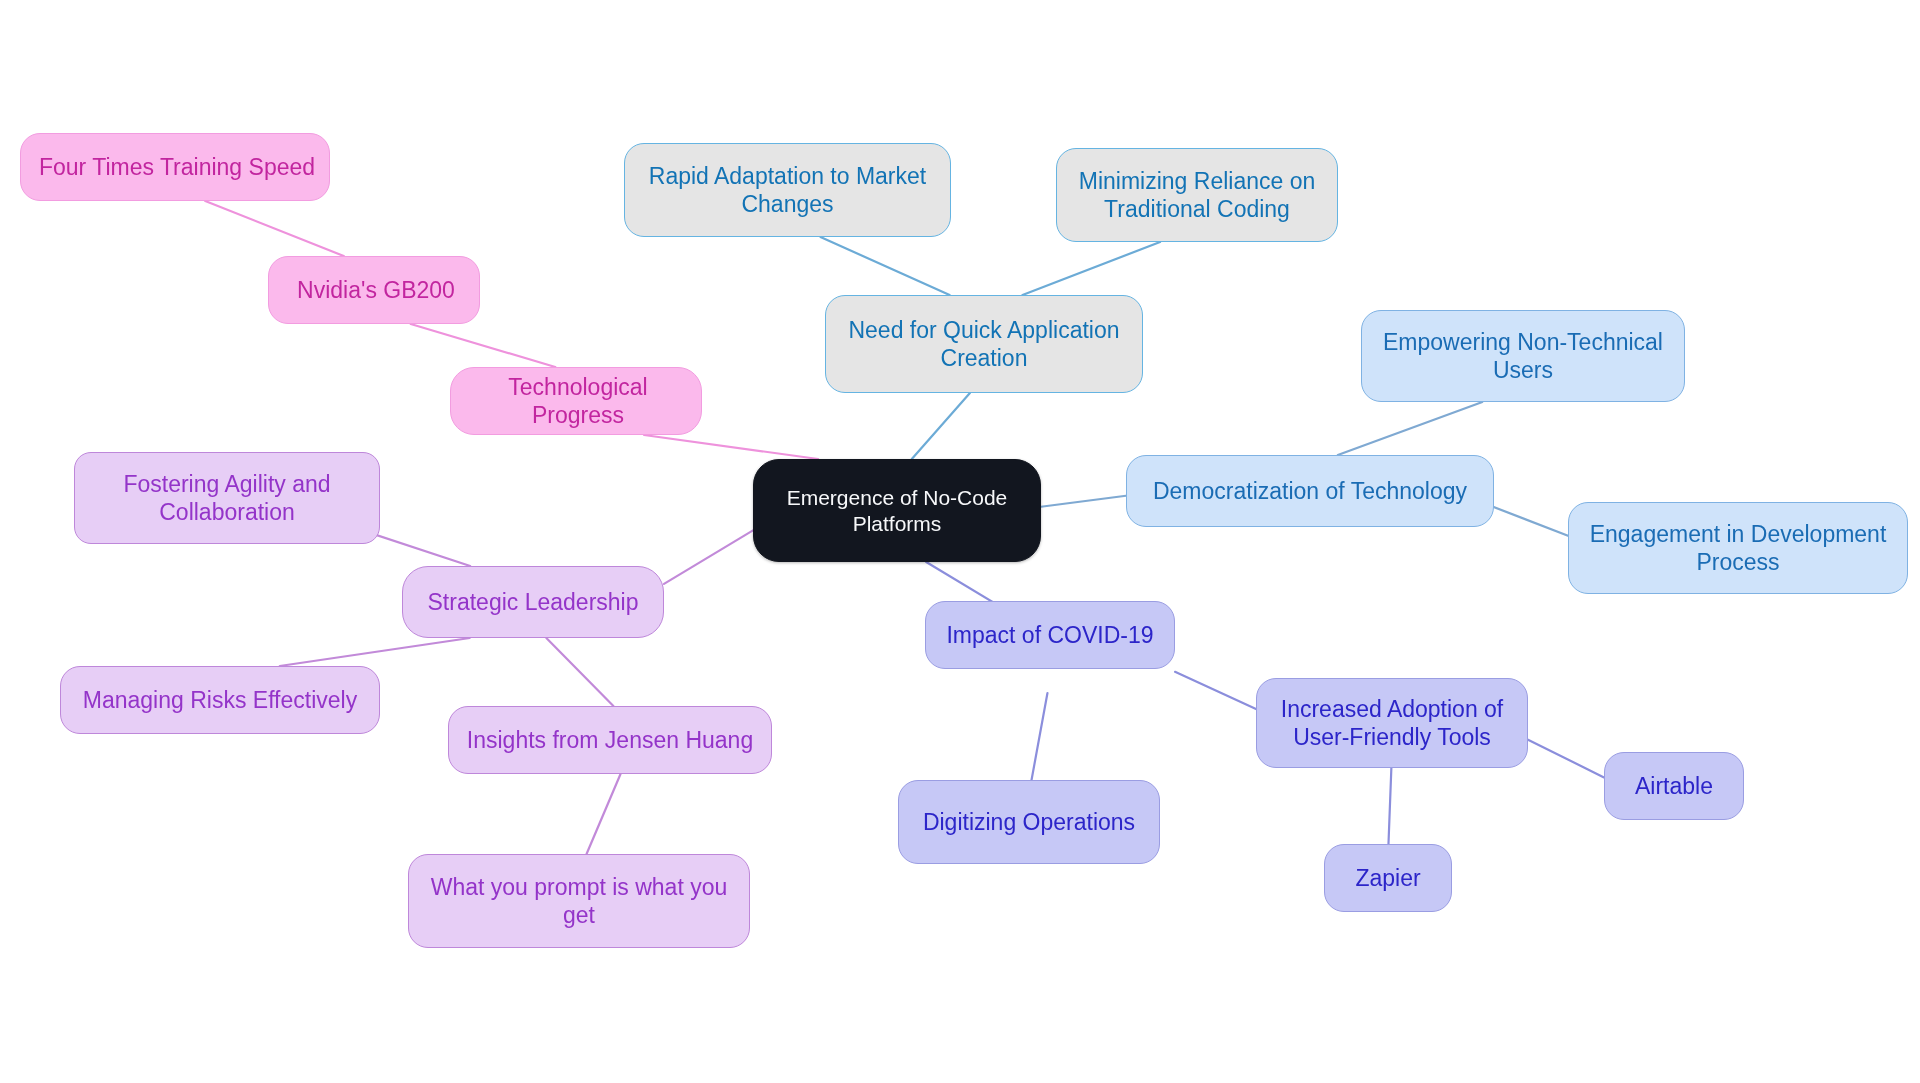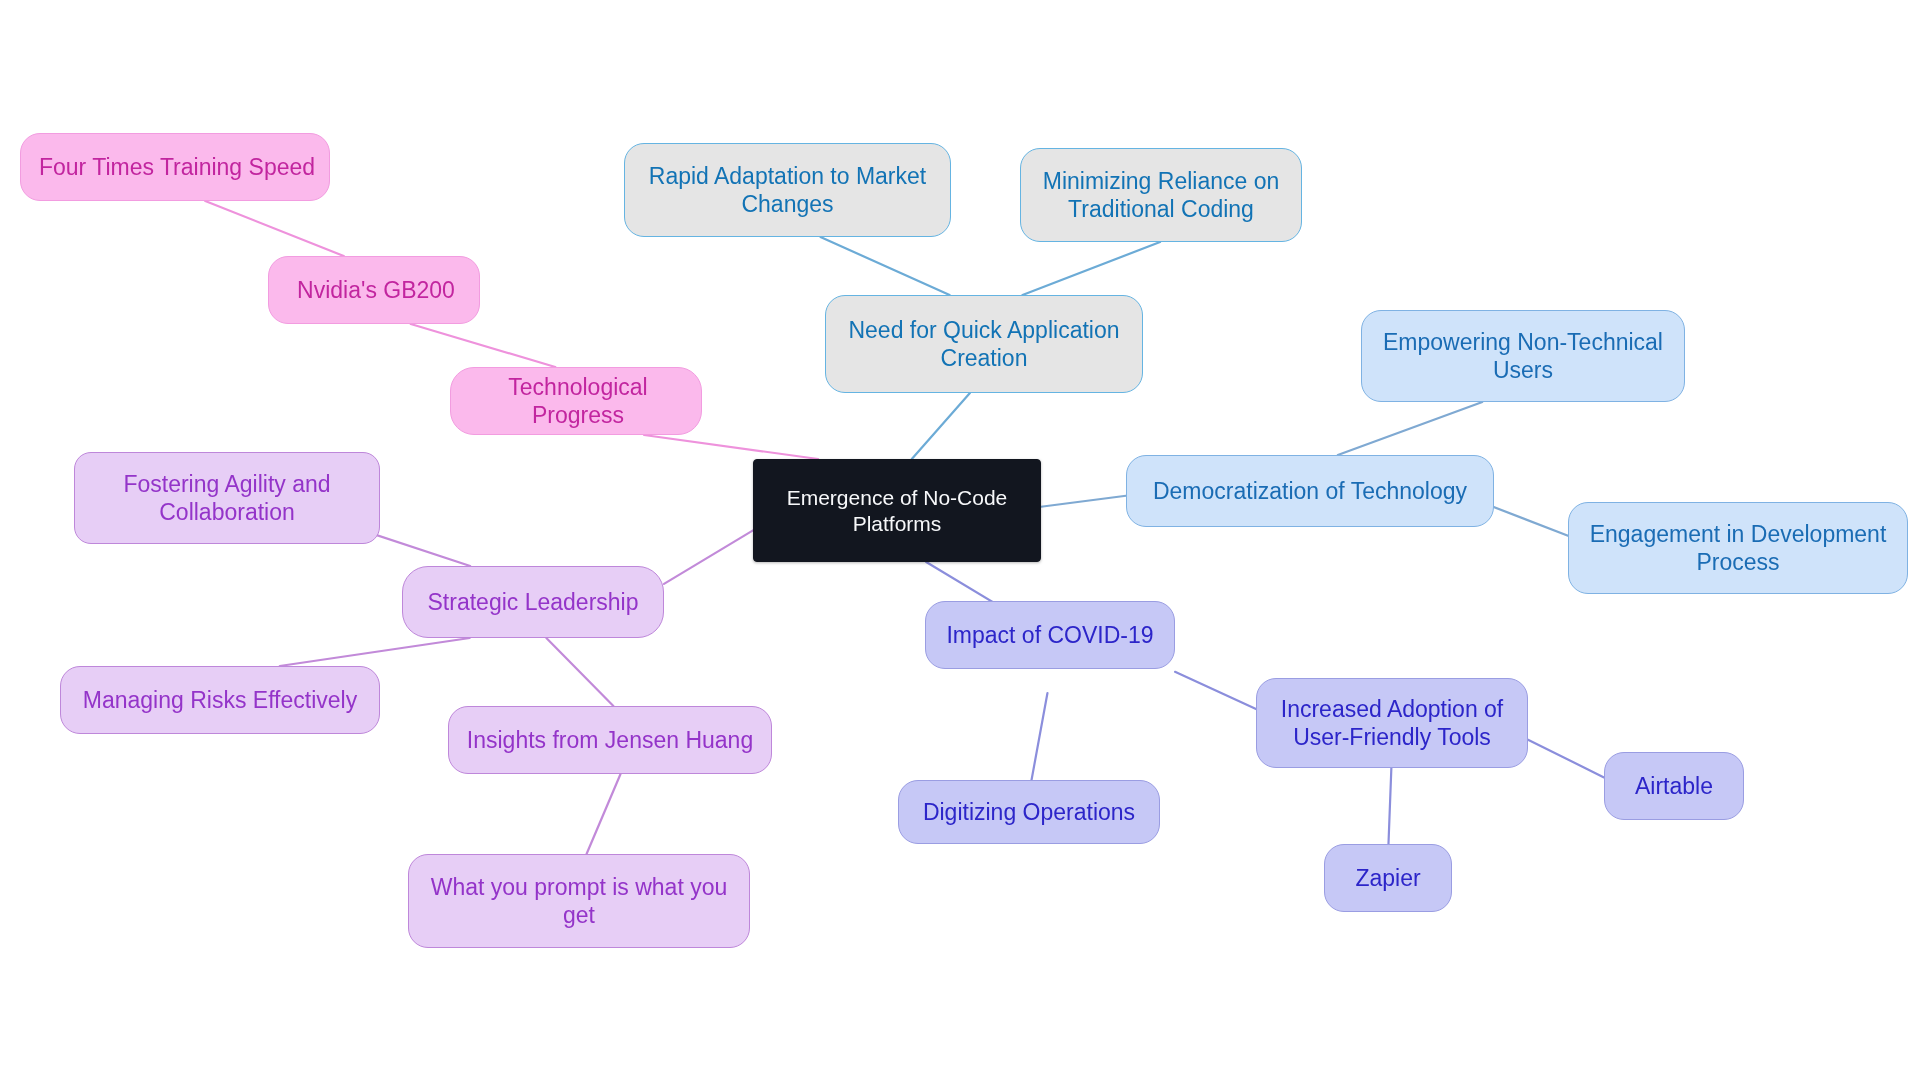--- a/index.html
+++ b/index.html
@@ -37,21 +37,21 @@
     border-width: 1px;
     line-height: 1.22;
     white-space: pre-line;
     padding: 4px 12px;
   }
   .node-root {
     background: #12161f;
     border-color: #12161f;
     color: #f7f8fa;
     font-size: 21px;
-    border-radius: 4px;
+    border-radius: 26px;
     box-shadow: 0 1px 3px rgba(0,0,0,0.28);
   }
   .node-blue {
     background: #e5e5e5;
     border-color: #65B4E2;
     color: #1273B5;
     font-size: 23px;
   }
   .node-paleblue {
     background: #CFE3FA;
@@ -103,29 +103,29 @@
       <line x1="469.76122448979595" y1="638" x2="279.7255102040816" y2="666" stroke="#C28AD9" stroke-width="2.2" stroke-linecap="round"></line>
       <line x1="546.3434782608696" y1="638" x2="613.3978260869566" y2="706" stroke="#C28AD9" stroke-width="2.2" stroke-linecap="round"></line>
       <line x1="620.5409937888198" y1="774" x2="586.5462732919254" y2="854" stroke="#C28AD9" stroke-width="2.2" stroke-linecap="round"></line>
     </svg>
   <div id="node-layer">
       <div class="node node-root" style="left: 753px; top: 459px; width: 288px; height: 103px;"><span>Emergence of No-Code Platforms</span></div>
       <div class="node node-blue" style="left: 825px; top: 295px; width: 318px; height: 98px;"><span>Need for Quick Application
 Creation</span></div>
       <div class="node node-blue" style="left: 624px; top: 143px; width: 327px; height: 94px;"><span>Rapid Adaptation to Market
 Changes</span></div>
-      <div class="node node-blue" style="left: 1020px; top: 148px; width: 282px; height: 94px;"><span>Minimizing Reliance on
+      <div class="node node-blue" style="left: 1056px; top: 148px; width: 282px; height: 94px;"><span>Minimizing Reliance on
 Traditional Coding</span></div>
       <div class="node node-paleblue" style="left: 1126px; top: 455px; width: 368px; height: 72px;"><span>Democratization of Technology</span></div>
       <div class="node node-paleblue" style="left: 1361px; top: 310px; width: 324px; height: 92px;"><span>Empowering Non-Technical
 Users</span></div>
       <div class="node node-paleblue" style="left: 1568px; top: 502px; width: 340px; height: 92px;"><span>Engagement in Development
 Process</span></div>
       <div class="node node-periwinkle" style="left: 925px; top: 601px; width: 250px; height: 68px; text-align: center;"><span>Impact of COVID-19</span></div>
-      <div class="node node-periwinkle" style="left: 898px; top: 780px; width: 262px; height: 64px;"><span>Digitizing Operations</span></div>
+      <div class="node node-periwinkle" style="left: 898px; top: 780px; width: 262px; height: 84px;"><span>Digitizing Operations</span></div>
       <div class="node node-periwinkle" style="left: 1256px; top: 678px; width: 272px; height: 90px; justify-content: center;"><span>Increased Adoption of
 User-Friendly Tools</span></div>
       <div class="node node-periwinkle" style="left: 1324px; top: 844px; width: 128px; height: 68px;"><span>Zapier</span></div>
       <div class="node node-periwinkle" style="left: 1604px; top: 752px; width: 140px; height: 68px;"><span>Airtable</span></div>
       <div class="node node-pink" style="left: 450px; top: 367px; width: 252px; height: 68px; border-radius: 24px;"><span>Technological Progress</span></div>
       <div class="node node-pink" style="left: 268px; top: 256px; width: 212px; height: 68px;"><span>Nvidia's GB200</span></div>
       <div class="node node-pink" style="left: 20px; top: 133px; width: 310px; height: 68px;"><span>Four Times Training Speed</span></div>
       <div class="node node-purple" style="left: 402px; top: 566px; width: 262px; height: 72px; border-radius: 26px;"><span>Strategic Leadership</span></div>
       <div class="node node-purple" style="left: 74px; top: 452px; width: 306px; height: 92px; border-radius: 17px;"><span>Fostering Agility and
 Collaboration</span></div>

